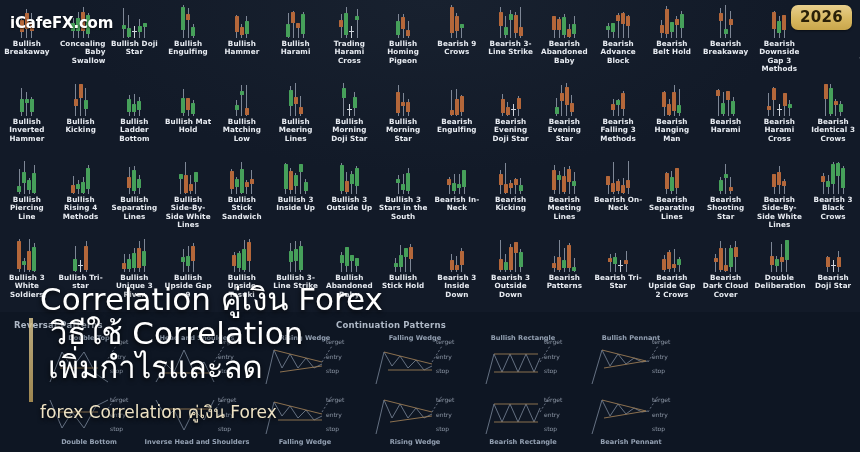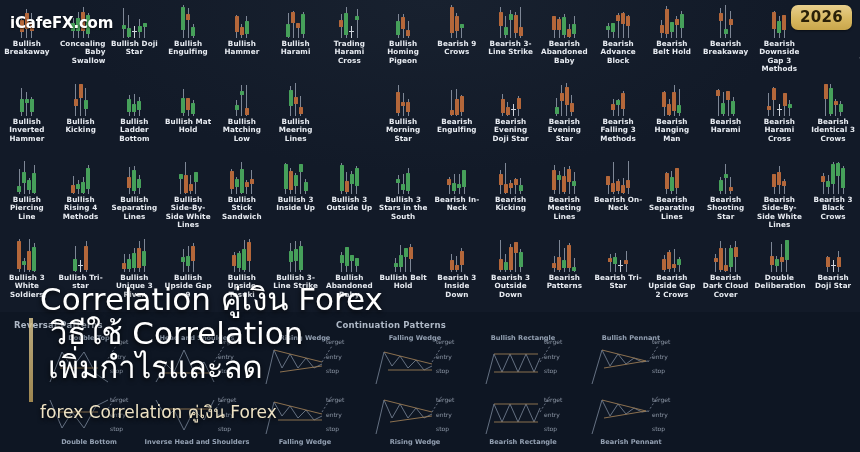--- a/index.html
+++ b/index.html
@@ -656,20 +656,34 @@
               <span class="wick" style="top: 0px; height: 33px;"></span>
               <span class="body r" style="top: 14px; height: 7px;"></span>
             </span>
             <span class="stick" style="height: 20px;">
               <span class="wick" style="top: 0px; height: 20px;"></span>
               <span class="body r" style="top: 11px; height: 7px;"></span>
             </span>
           </div>
           <div class="cand-label">Bullish Meering Lines</div>
         </div>
+        <div class="cand-cell" style="left: 322.5px; width: 53.75px;">
+          <div class="mini">
+            <span class="stick" style="height: 33px;">
+              <span class="wick" style="top: 0px; height: 33px;"></span>
+              <span class="body g" style="top: 5px; height: 10px;"></span>
+            </span>
+            <span class="doji"></span>
+            <span class="stick" style="height: 24px;">
+              <span class="wick" style="top: 0px; height: 24px;"></span>
+              <span class="body g" style="top: 5px; height: 11px;"></span>
+            </span>
+          </div>
+          <div class="cand-label">Bullish Morning Doji Star</div>
+        </div>
         <div class="cand-cell" style="left: 376.25px; width: 53.75px;">
           <div class="mini">
             <span class="stick" style="height: 31px;">
               <span class="wick" style="top: 0px; height: 31px;"></span>
               <span class="body r" style="top: 7px; height: 21px;"></span>
             </span>
             <span class="stick" style="height: 23px;">
               <span class="wick" style="top: 0px; height: 23px;"></span>
               <span class="body r" style="top: 9px; height: 4px;"></span>
             </span>
@@ -1330,21 +1344,21 @@
             </span>
             <span class="stick" style="height: 24px;">
               <span class="wick" style="top: 0px; height: 24px;"></span>
               <span class="body g" style="top: 0px; height: 9px;"></span>
             </span>
             <span class="stick" style="height: 28px;">
               <span class="wick" style="top: 0px; height: 28px;"></span>
               <span class="body r" style="top: 3px; height: 12px;"></span>
             </span>
           </div>
-          <div class="cand-label">Bullish Belt Hold</div>
+          <div class="cand-label">Bullish Stick Hold</div>
         </div>
         <div class="cand-cell" style="left: 430px; width: 53.75px;">
           <div class="mini">
             <span class="stick" style="height: 18px;">
               <span class="wick" style="top: 0px; height: 18px;"></span>
               <span class="body r" style="top: 6px; height: 10px;"></span>
             </span>
             <span class="stick" style="height: 16px;">
               <span class="wick" style="top: 0px; height: 16px;"></span>
               <span class="body r" style="top: 9px; height: 5px;"></span>

